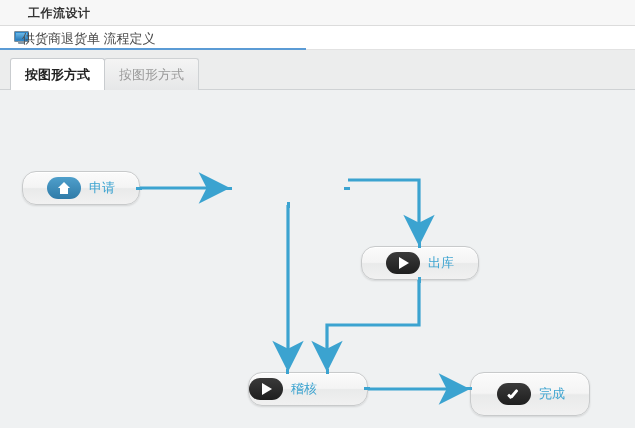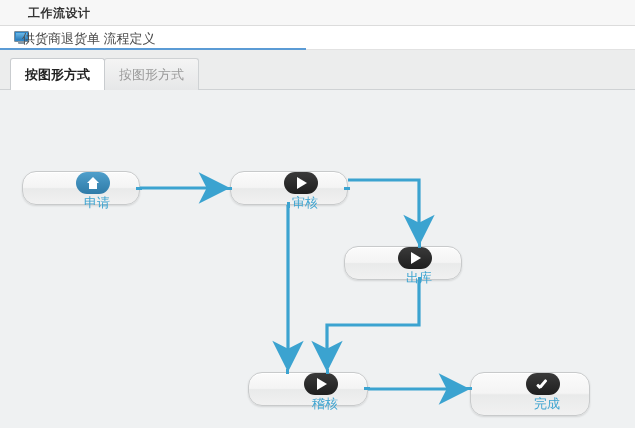--- a/index.html
+++ b/index.html
@@ -146,21 +146,20 @@
   .node {
     position: absolute;
     box-sizing: border-box;
     background: linear-gradient(180deg,#fbfbfb 0%, #f4f4f4 48%, #e9eaea 52%, #f1f1f1 100%);
     border: 1px solid #c8cacb;
     border-radius: 14px;
     box-shadow: 0 1px 2px rgba(0,0,0,0.12), inset 0 1px 0 #ffffff;
     display: flex;
     align-items: center;
     z-index: 10;
-    flex-direction: column;
   }
   .node-pill {
     position: relative;
     width: 34px;
     height: 22px;
     border-radius: 11px;
     flex: 0 0 auto;
     display: flex;
     align-items: center;
     justify-content: center;
@@ -300,35 +299,29 @@
   <div class="node" style="left:22px; top:81px; width:118px; height:34px; padding-left:24px;">
     <div class="node-pill home">
       <span class="ico-home">
         <span class="roof"></span>
           <span class="body"></span>
       </span>
     </div>
     <div class="node-label">申请</div>
   </div>
 
-  <div class="node" style="left:230px; top:81px; width:118px; height:34px; padding-left:24px;">
-    <div class="node-pill dark">
-      <span class="ico-play"></span>
-    </div>
-    <div class="node-label">审核</div>
-  </div>
-
-  <div class="node" style="left:344px; top:156px; width:118px; height:34px; padding-left:24px;">
+
+  <div class="node" style="left:361px; top:156px; width:118px; height:34px; padding-left:24px;">
     <div class="node-pill dark">
       <span class="ico-play"></span>
     </div>
     <div class="node-label">出库</div>
   </div>
 
-  <div class="node" style="left:248px; top:282px; width:120px; height:34px; padding-left:26px;">
+  <div class="node" style="left:248px; top:282px; width:120px; height:34px; ">
     <div class="node-pill dark">
       <span class="ico-play"></span>
     </div>
     <div class="node-label">稽核</div>
   </div>
 
   <div class="node" style="left:470px; top:282px; width:120px; height:44px; padding-left:26px;">
     <div class="node-pill dark">
       <span class="ico-check">
         <span class="s1"></span>

